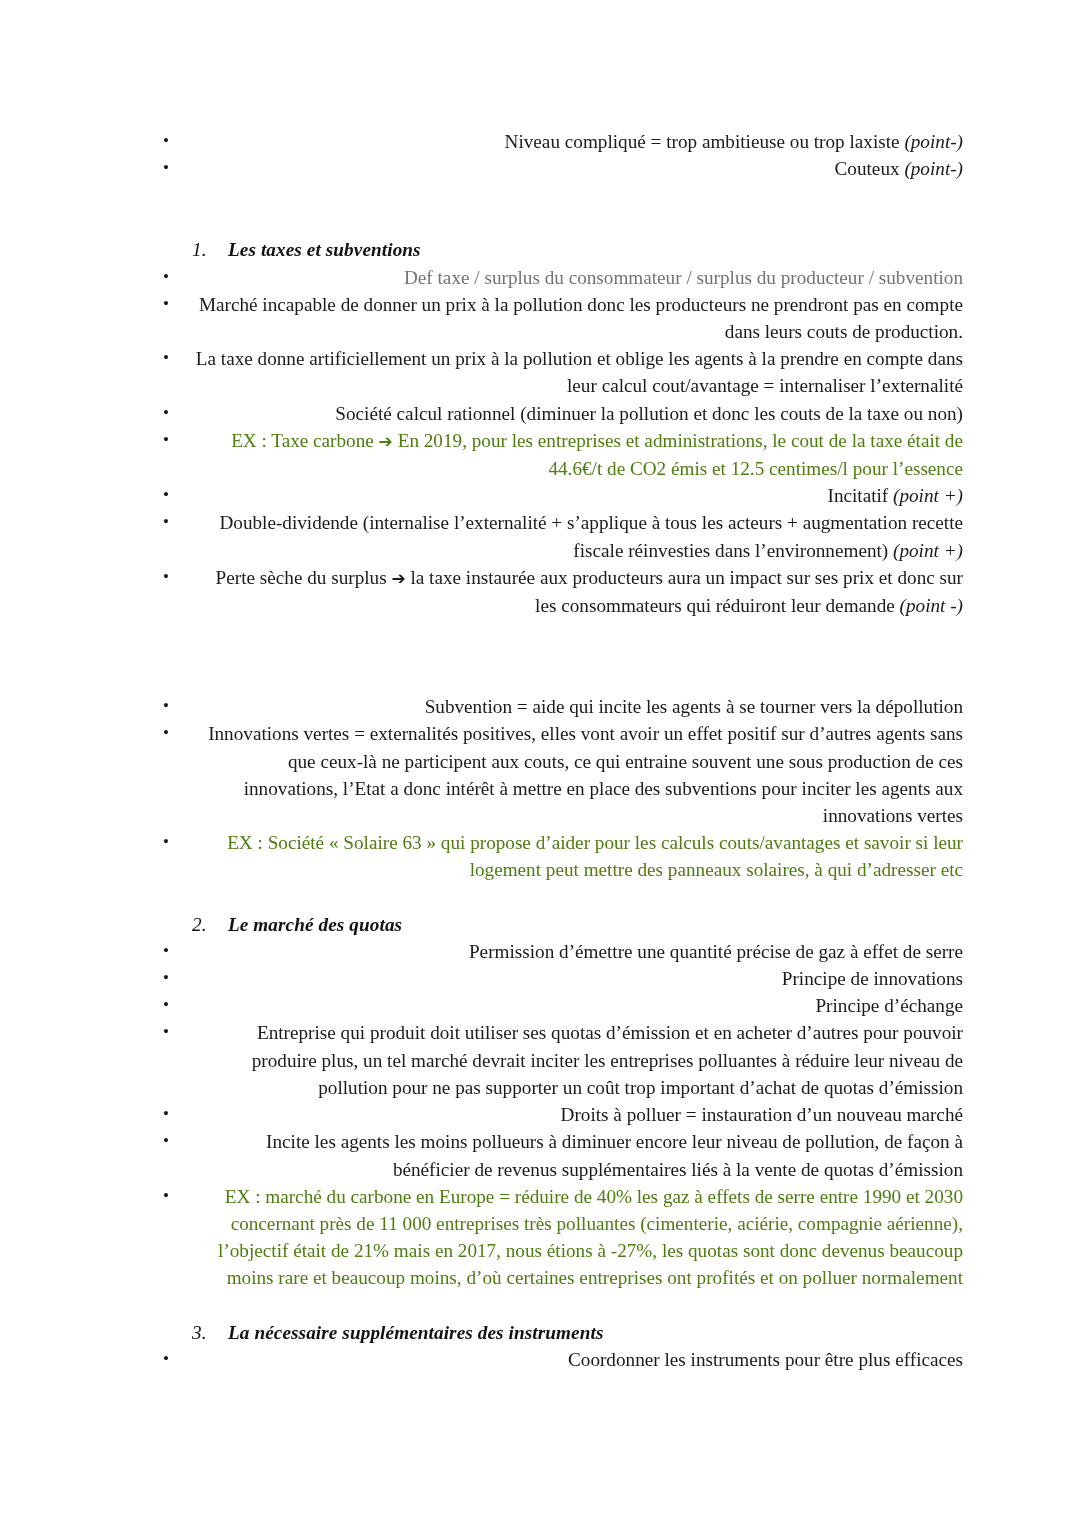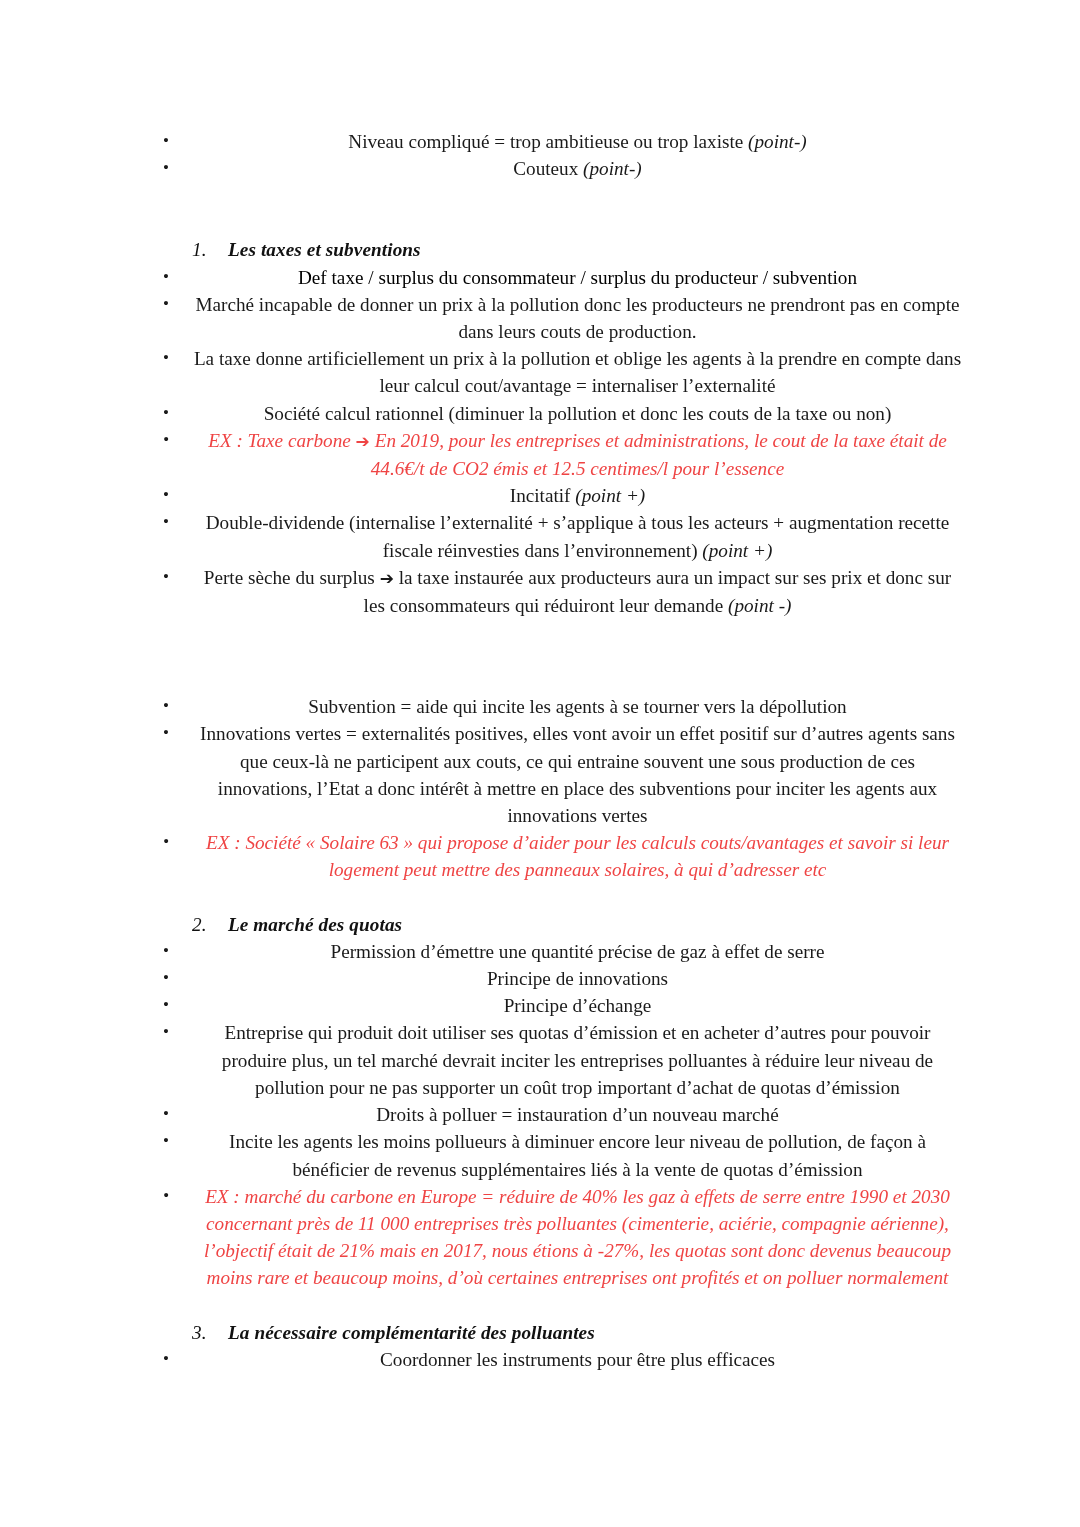--- a/index.html
+++ b/index.html
@@ -28,34 +28,34 @@
     width: 800px;
   }
 
   
   .bullet {
     position: relative;
     padding-left: 29px;
     font-size: 19.2px;
     line-height: 27.2px;
     margin: 0 0 0 0;
-    text-align: center;
+    text-align: right;
   }
   .bullet::before {
     content: "\2022";
     position: absolute;
     left: 0px;
     top: -1px;
     font-size: 17px;
     line-height: 27.2px;
     color: #1a1a1a;
   }
-  .bullet.green { color: #000000; }
+  .bullet.green { color: #737373; }
   .bullet.green::before { color: #1a1a1a; }
-  .bullet.blue { color: #ef4444; font-style: italic; }
+  .bullet.blue { color: #4d7c0f; }
   .bullet.blue::before { color: #1a1a1a; }
 
   
   .heading {
     position: relative;
     padding-left: 29px;
     font-size: 19.2px;
     line-height: 27.2px;
     font-style: italic;
     font-weight: 600;
@@ -139,18 +139,18 @@
     <div class="bullet"><span>Entreprise qui produit doit utiliser ses quotas d’émission et en acheter d’autres pour pouvoir produire plus, un tel marché devrait inciter les entreprises polluantes à réduire leur niveau de pollution pour ne pas supporter un coût trop important d’achat de quotas d’émission</span></div>
 
     <div class="bullet"><span>Droits à polluer = instauration d’un nouveau marché</span></div>
 
     <div class="bullet"><span>Incite les agents les moins pollueurs à diminuer encore leur niveau de pollution, de façon à bénéficier de revenus supplémentaires liés à la vente de quotas d’émission</span></div>
 
     <div class="bullet blue"><span>EX : marché du carbone en Europe = réduire de 40% les gaz à effets de serre entre 1990 et 2030 concernant près de 11 000 entreprises très polluantes (cimenterie, aciérie, compagnie aérienne), l’objectif était de 21% mais en 2017, nous étions à -27%, les quotas sont donc devenus beaucoup moins rare et beaucoup moins, d’où certaines entreprises ont profités et on polluer normalement</span></div>
 
     <div class="sp-sm"></div>
 
-    <div class="heading"><span class="num">3.</span><span class="htext">La nécessaire complémentarité des polluantes</span></div>
+    <div class="heading"><span class="num">3.</span><span class="htext">La nécessaire supplémentaires des instruments</span></div>
 
     <div class="bullet"><span>Coordonner les instruments pour être plus efficaces</span></div>
 
   </div>
 </div>
 
 </body></html>

